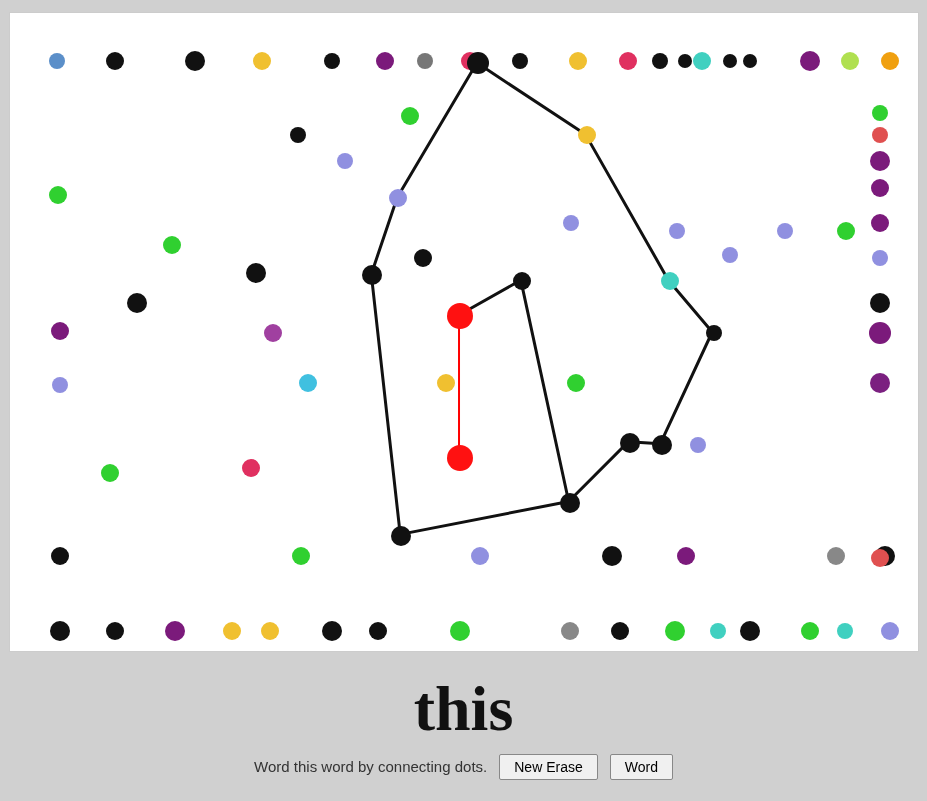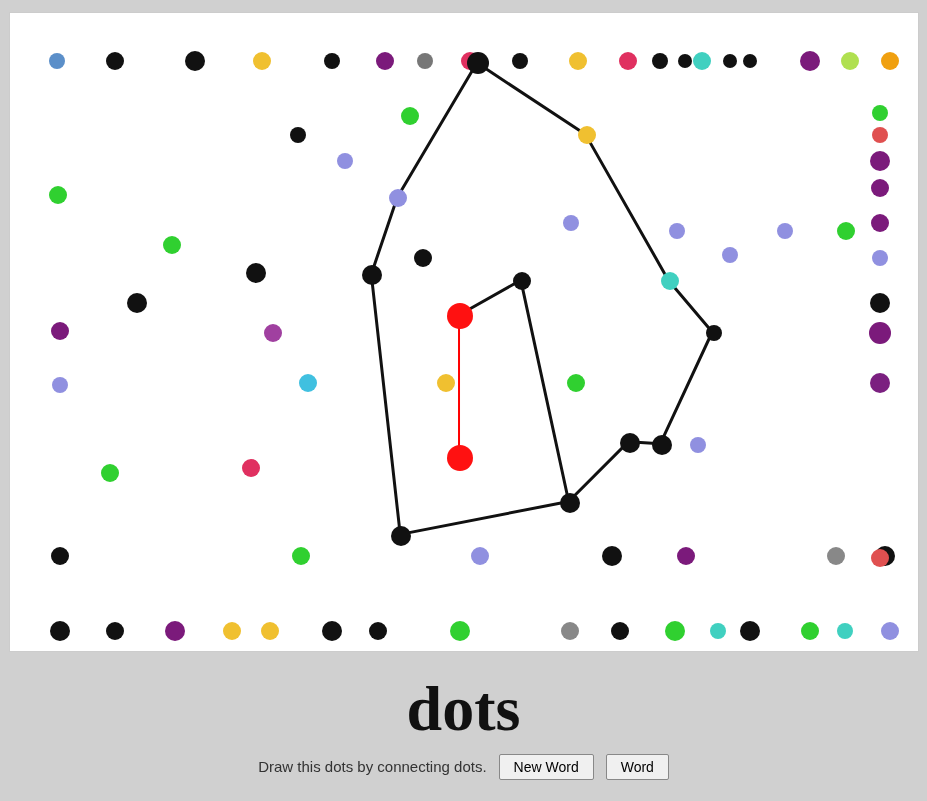--- a/index.html
+++ b/index.html
@@ -173,20 +173,20 @@
       <div class="dot" style="left: 610px; top: 618px; width: 18px; height: 18px; background: rgb(17, 17, 17);"></div>
       <div class="dot" style="left: 665px; top: 618px; width: 20px; height: 20px; background: rgb(48, 208, 48);"></div>
       <div class="dot" style="left: 708px; top: 618px; width: 16px; height: 16px; background: rgb(64, 208, 192);"></div>
       <div class="dot" style="left: 740px; top: 618px; width: 20px; height: 20px; background: rgb(17, 17, 17);"></div>
       <div class="dot" style="left: 800px; top: 618px; width: 18px; height: 18px; background: rgb(48, 208, 48);"></div>
       <div class="dot" style="left: 835px; top: 618px; width: 16px; height: 16px; background: rgb(64, 208, 192);"></div>
       <div class="dot" style="left: 880px; top: 618px; width: 18px; height: 18px; background: rgb(144, 144, 224);"></div>
       <div class="dot" style="left: 870px; top: 545px; width: 18px; height: 18px; background: rgb(224, 80, 80);"></div>
     </div>
   <div id="bottom-area">
-    <div id="word-display">dots</div>
+    <div id="word-display">this</div>
     <div id="instruction-row">
-      <span>Draw this dots by connecting dots.</span>
-      <button class="action-button">New Word</button>
+      <span>Word this word by connecting dots.</span>
+      <button class="action-button">New Erase</button>
       <button class="action-button">Word</button>
     </div>
   </div>
 </div>
 
 </body></html>

